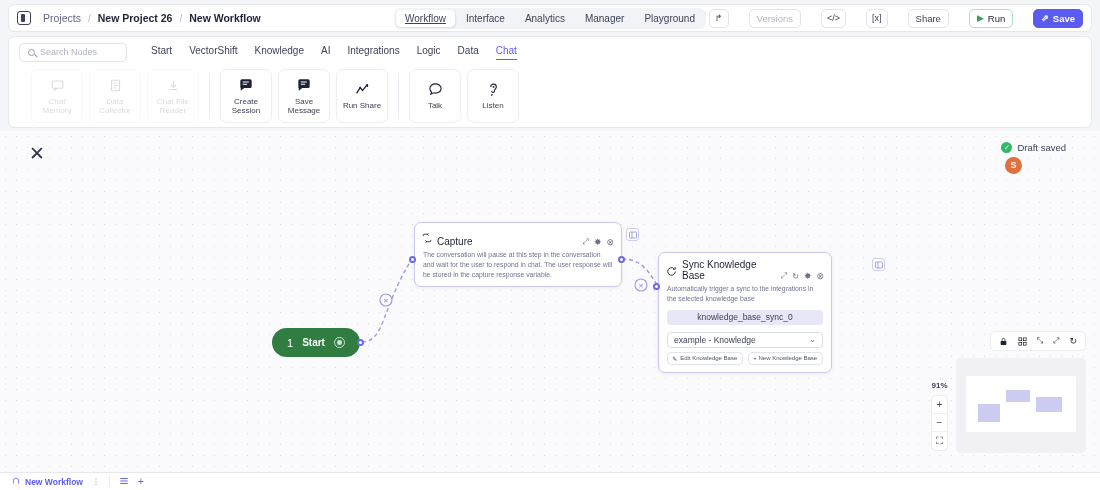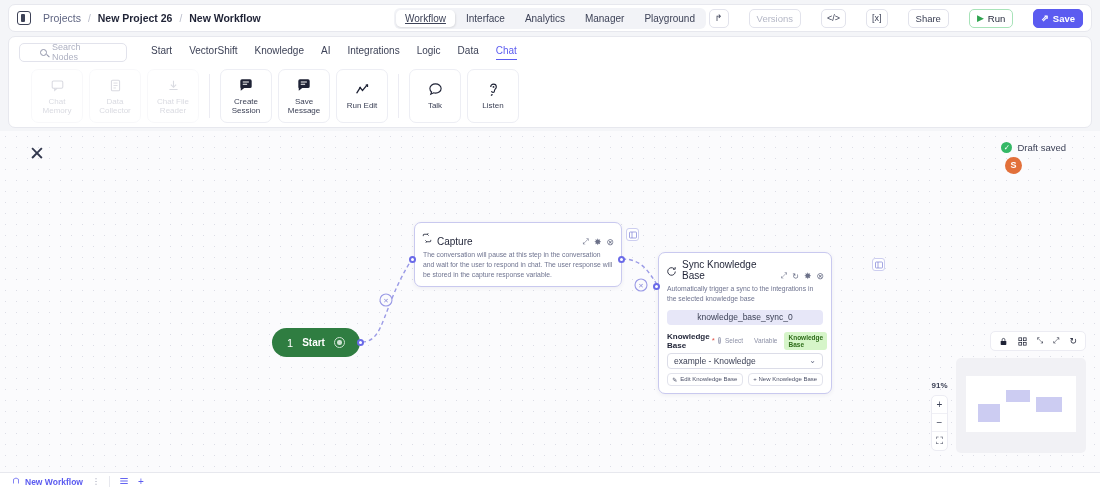--- a/index.html
+++ b/index.html
@@ -45,21 +45,21 @@
   .glyph { font-size: 9px; line-height: 1; }
 
   
   .library {
     position: absolute; left: 8px; top: 36px; width: 1084px; height: 92px;
     background: #fff; border: 1px solid #e7e8ee; border-radius: 7px;
   }
   .lib-top { display: flex; align-items: center; height: 30px; padding: 0 10px; }
   .search {
     width: 108px; height: 19px; border: 1px solid #e2e3ec; border-radius: 5px;
-    display: flex; align-items: center; gap: 5px; padding: 0 20px;
+    display: flex; align-items: center; gap: 5px; padding: 0 8px;
   }
   .mag { width: 7px; height: 7px; border: 1.2px solid #9296ab; border-radius: 50%; position: relative; flex:0 0 auto;}
   .mag:after { content:""; position:absolute; right:-3px; bottom:-2px; width:3.5px; height:1.2px; background:#9296ab; transform: rotate(45deg);}
   .search span { font-size: 9px; color: #aeb1c2; }
   .cats { display: flex; align-items: center; gap: 17px; margin-left: 24px; }
   .cat { font-size: 10px; color: #3d4257; padding-bottom: 3px; }
   .cat.active { color: #5b5bf0; border-bottom: 1.6px solid #5b5bf0; }
 
   .lib-items { display: flex; align-items: center; gap: 6px; padding: 2px 14px 0 22px; }
   .node-card {
@@ -308,21 +308,21 @@
 Message</div>
       </div>
       <div class="node-card">
         <div class="nicon">
           <svg width="15" height="15" viewBox="0 0 16 16">
               <path d="M2 11.5 L5.5 6 L8 9 L13 3" fill="none" stroke="#1e2235" stroke-width="1.4" stroke-linecap="round"></path>
               <path d="M11.4 3.2h2v2" fill="none" stroke="#1e2235" stroke-width="1.2"></path>
               <circle cx="5.5" cy="6" r="1" fill="#1e2235"></circle>
             </svg>
         </div>
-        <div class="nlabel">Run Edit</div>
+        <div class="nlabel">Run Share</div>
       </div>
 
       <div class="divider-v"></div>
 
       <div class="node-card">
         <div class="nicon">
           <svg width="15" height="15" viewBox="0 0 16 16">
               <path d="M8 2c3.3 0 6 2.2 6 4.9 0 2.7-2.7 4.9-6 4.9-.7 0-1.4-.1-2-.3L3 13l.8-2.3C2.7 9.8 2 8.4 2 6.9 2 4.2 4.7 2 8 2z" fill="none" stroke="#1e2235" stroke-width="1.2"></path>
             </svg>
         </div>
@@ -406,30 +406,20 @@
         <span class="node-acts">
           <span style="font-size:8px">⤢</span>
           <span style="font-size:8px">↻</span>
           <span style="font-size:9px">✸</span>
           <span style="font-size:9px">⊗</span>
         </span>
       </div>
       <div class="node-desc">Automatically trigger a sync to the integrations in the selected knowledge base</div>
       <div class="var-pill">knowledge_base_sync_0</div>
 
-      <div class="field-row">
-        <span class="field-label">Knowledge Base</span>
-        <span class="req">*</span>
-        <span class="info-i">i</span>
-        <span class="seg">
-          <span>Select</span>
-          <span>Variable</span>
-          <span class="on">Knowledge Base</span>
-        </span>
-      </div>
 
       <div class="select-box">
         <span>example - Knowledge</span>
         <span class="chev">⌄</span>
       </div>
 
       <div class="btn-row">
         <div class="minibtn">
           <span>✎</span>
           <span>Edit Knowledge Base</span>

